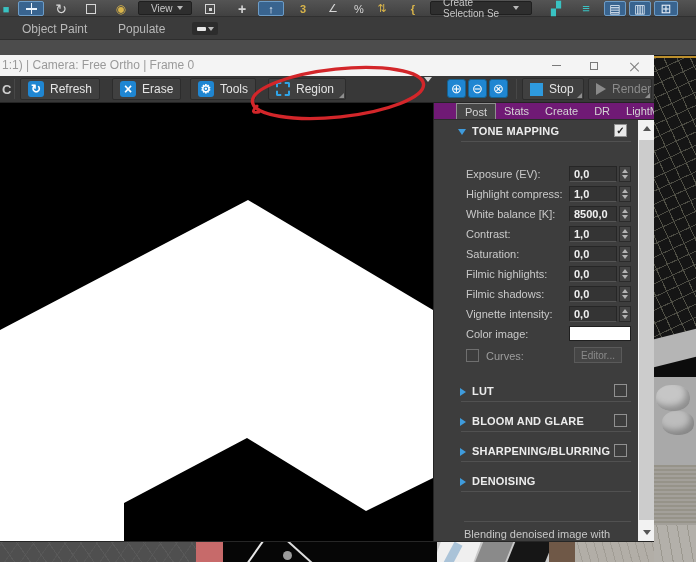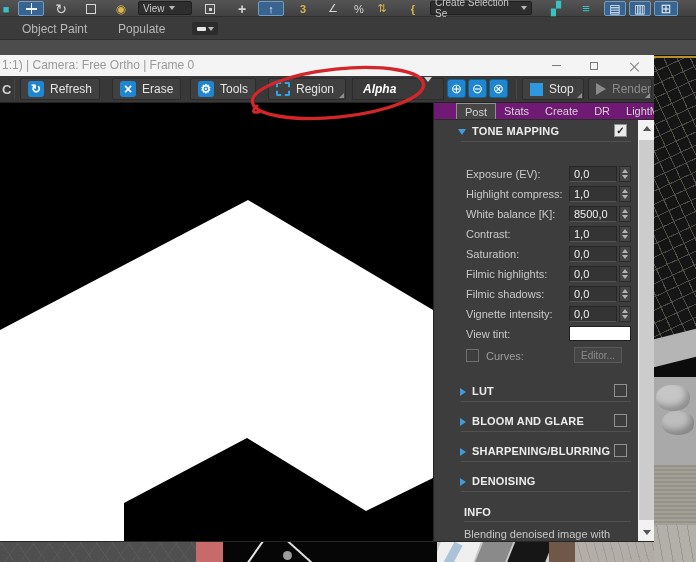--- a/index.html
+++ b/index.html
@@ -10,21 +10,21 @@
   
   .main-toolbar { position:absolute; left:0; top:0; width:696px; height:17px;
     background:linear-gradient(#545454,#414141); border-bottom:1px solid #303030; }
   .mt-icon { position:absolute; top:1px; height:15px; display:flex; align-items:center; justify-content:center;
     color:#d6d6d6; font-size:11px; }
   .mt-btn { border-radius:2px; }
   .mt-btn.active { background:#39648f; border:1px solid #6d9cc6; color:#eaf2fa; }
   .teal { color:#39c2c2; }
   .gold { color:#d8b44a; }
   .mt-dd { position:absolute; top:1px; height:14px; background:#2e2e2e; border:1px solid #1f1f1f; border-radius:2px;
-    color:#c9c9c9; font-size:10px; display:flex; align-items:center; padding:0 4px; gap:4px; }
+    color:#c9c9c9; font-size:10px; display:flex; align-items:center; padding:0 12px; gap:4px; }
   .dd-arrow { width:0; height:0; border-left:3px solid transparent; border-right:3px solid transparent; border-top:4px solid #b9b9b9; }
   .i-move { position:relative; width:11px; height:11px; }
   .i-move::before, .i-move::after { content:""; position:absolute; background:#eaf2fa; }
   .i-move::before { left:5px; top:0; width:1.5px; height:11px; }
   .i-move::after  { left:0; top:5px; width:11px; height:1.5px; }
   .i-scale { width:10px; height:10px; border:1.5px solid #d6d6d6; }
   .i-pivot { width:10px; height:10px; border:1.2px solid #d6d6d6; position:relative; }
   .i-pivot::after { content:""; position:absolute; left:3px; top:3px; width:3px; height:3px; background:#d6d6d6; }
 
   
@@ -131,21 +131,21 @@
     border-left:4px solid transparent; border-right:4px solid transparent; border-top:6px solid #3f9bdc; }
   .sec-title { position:absolute; left:38px; top:1px; color:#ececec; font-weight:bold; font-size:11px; letter-spacing:.2px; }
   .sec-line { position:absolute; left:27px; width:170px; height:1px; background:#5c5c5c; opacity:.65; }
   .cb { position:absolute; width:13px; height:13px; border:1px solid #909090; background:#3d3d3d; }
   .cb.checked { background:#e9e9e9; color:#222; font-size:10px; font-weight:bold; line-height:12px; text-align:center; }
   .cb.right { left:180px; top:0; }
 
   .prow { position:absolute; left:0; width:204px; height:16px;padding-left:7px; }
   .plabel { position:absolute; left:32px; top:2px; color:#c9c9c9; font-size:11px; }
   .pinput { position:absolute; left:135px; top:0; width:48px; height:16px; background:#343434; border:1px solid #262626;
-    border-bottom-color:#555; color:#f0f0f0; font-size:11px; display:flex; align-items:center; padding-left:4px; }
+    border-bottom-color:#555; color:#f0f0f0; font-size:11px; display:flex; align-items:center; padding-left:4px;font-weight:bold; }
   .spinbox { position:absolute; left:185px; top:0; width:12px; height:16px; background:#454545; border:1px solid #2a2a2a;
     display:flex; flex-direction:column; align-items:center; justify-content:center; gap:2px; }
   .sp-up { width:0; height:0; border-left:3px solid transparent; border-right:3px solid transparent; border-bottom:4px solid #b5b5b5; }
   .sp-dn { width:0; height:0; border-left:3px solid transparent; border-right:3px solid transparent; border-top:4px solid #b5b5b5; }
   .swatch { position:absolute; left:135px; top:0; width:62px; height:15px; background:#ffffff; border:1px solid #1f1f1f; }
   .editor-btn { position:absolute; left:140px; top:-1px; width:48px; height:16px; background:#454545; border:1px solid #5a5a5a;
     color:#8a8a8a; font-size:10px; display:flex; align-items:center; justify-content:center; }
   .info-text { position:absolute; left:30px; width:168px; color:#c7c7c7; font-size:11px; line-height:15px; }
 </style>
 </head>
@@ -259,23 +259,20 @@
       <span class="vbtn" style="left:190px;">
         <span class="icon-blue">⚙</span>
         <span>Tools</span>
       </span>
       <span class="vbtn" style="left:268px;width:78px;">
         <span class="icon-region"></span>
         <span>Region</span>
         <span class="corner-tri"></span>
       </span>
 
-      <span class="combo">
-        <span class="combo-label">Alpha</span>
-      </span>
       <span class="combo-arrow-box"><span class="dd-arrow" style="border-top-color:#d5d5d5;border-left-width:4px;border-right-width:4px;border-top-width:5px;"></span></span>
 
       <span class="zbtn" style="left:447px;">⊕</span>
       <span class="zbtn" style="left:468px;">⊖</span>
       <span class="zbtn" style="left:489px;">⊗</span>
 
       <span class="vsep" style="left:516px;"></span>
 
       <span class="vbtn" style="left:522px;width:62px;">
         <span class="stop-square"></span>
@@ -373,21 +370,21 @@
         <div class="prow" style="top:186px;">
           <span class="plabel">Vignette intensity:</span>
           <span class="pinput">0,0</span>
           <span class="spinbox">
               <span class="sp-up"></span>
               <span class="sp-dn"></span>
             </span>
         </div>
 
         <div class="prow" style="top:206px;">
-          <span class="plabel">View tint:</span>
+          <span class="plabel">Color image:</span>
           <span class="swatch"></span>
         </div>
         <div class="prow" style="top:228px;">
           <span class="cb" style="left:32px;top:1px;border-color:#6f6f6f;"></span>
           <span class="plabel" style="left:52px;color:#9d9d9d;">Curves:</span>
           <span class="editor-btn">Editor...</span>
         </div>
 
         <div class="sec-head" style="top:264px;">
           <span class="sec-arrow-right"></span>
@@ -409,23 +406,20 @@
           <span class="cb right"></span>
         </div>
         <div class="sec-line" style="top:341px;"></div>
 
         <div class="sec-head" style="top:354px;">
           <span class="sec-arrow-right"></span>
           <span class="sec-title">DENOISING</span>
         </div>
         <div class="sec-line" style="top:371px;"></div>
 
-        <div class="sec-head" style="top:385px;">
-          <span class="sec-title" style="left:30px;">INFO</span>
-        </div>
         <div class="sec-line" style="top:401px;left:30px;width:167px;"></div>
         <div class="info-text" style="top:407px;">Blending denoised image with</div>
 
       </div>
 
       <div class="scrollbar">
         <div class="scroll-btn" style="top:0;">
             <span class="tri-up"></span>
           </div>
         <div class="scroll-thumb"></div>

